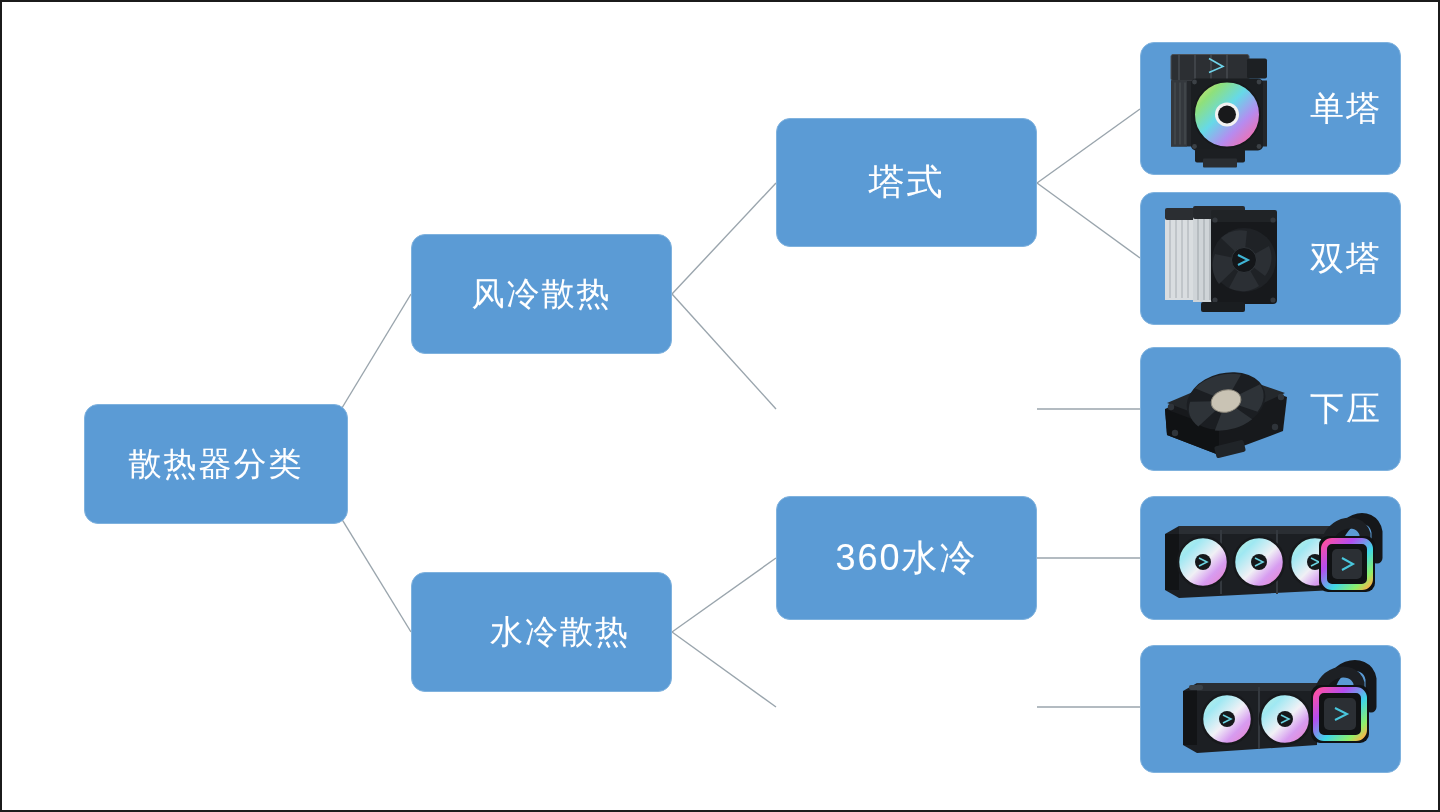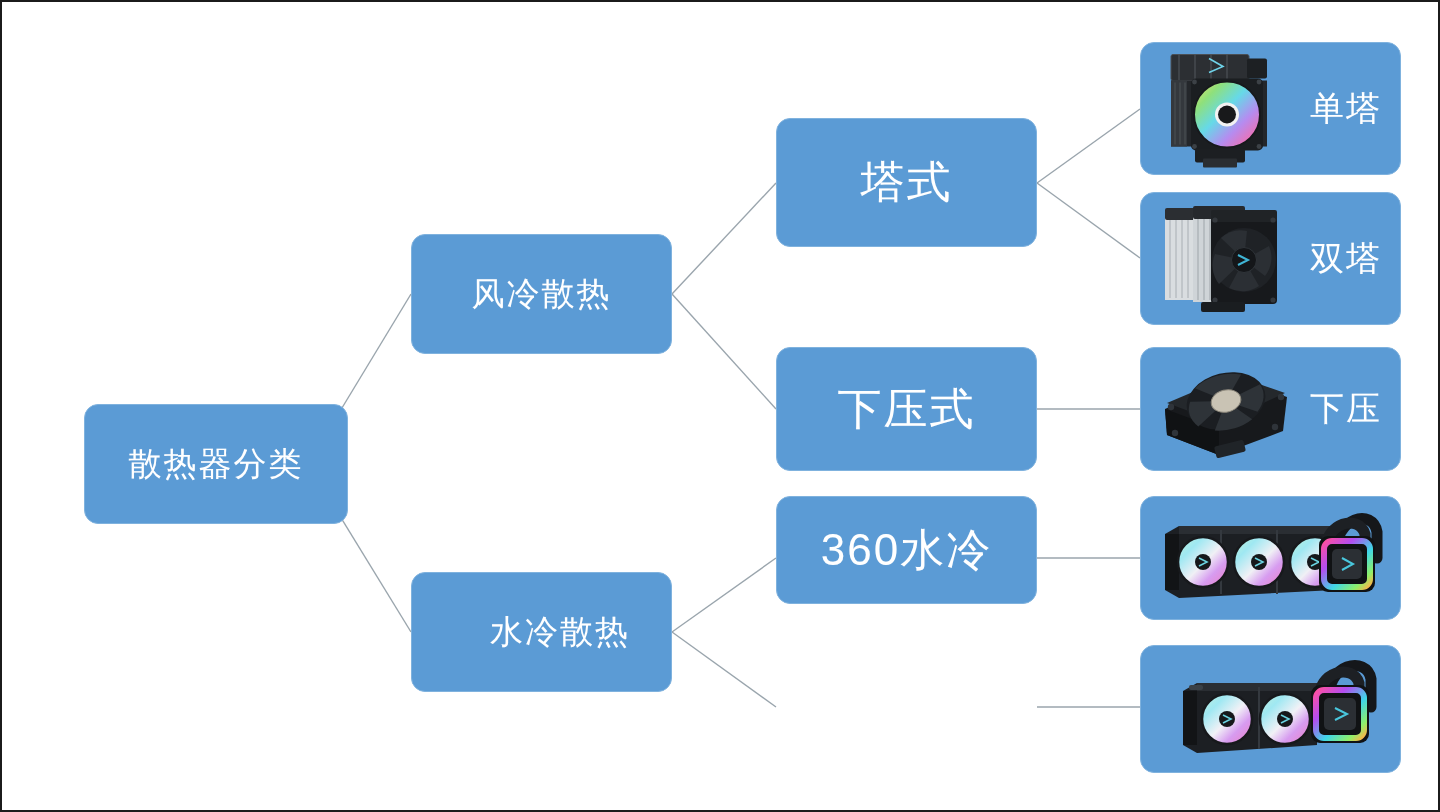--- a/index.html
+++ b/index.html
@@ -39,21 +39,21 @@
     color: #ffffff;
     letter-spacing: 2px;
     text-shadow: 0 0 1px rgba(255,255,255,0.25);
   }
   .node .label {
     white-space: nowrap;
     font-weight: 400;
   }
   .node-root   { font-size: 33px; margin-left: 40px; }
   .node-l2     { font-size: 33px; text-align: center; }
-  .node-l3     { font-size: 44px; }
+  .node-l3     { font-size: 36px; }
   .node-img    { justify-content: flex-start; padding: 0; }
   .node-img .label {
     position: absolute;
     right: 18px;
     top: 50%;
     transform: translateY(-50%);
     font-size: 34px;
   }
   .thumb {
     position: absolute;
@@ -99,25 +99,22 @@
   </div>
 
   <div class="node node-l2" style="left:409px; top:570px; width:261px; height:120px;padding-left:37px;">
     <span class="label">水冷散热</span>
   </div>
 
   <div class="node node-l3" style="left:774px; top:116px; width:261px; height:129px;">
     <span class="label">塔式</span>
   </div>
 
-  <div class="node node-l3" style="left:774px; top:345px; width:261px; height:124px;">
-    <span class="label">下压式</span>
-  </div>
-
-  <div class="node node-l3" style="left:774px; top:494px; width:261px; height:108px;">
+
+  <div class="node node-l3" style="left:774px; top:494px; width:261px; height:124px;">
     <span class="label">360水冷</span>
   </div>
 
 
   <div class="node node-img" style="left:1138px; top:190px; width:261px; height:133px;">
     <span class="thumb">
       <svg class="art" width="140" height="122" viewBox="0 0 140 122">
 
         <rect x="16" y="18" width="34" height="84" fill="#d9dde0"></rect>
         <g stroke="#a8aeb3" stroke-width="1">

